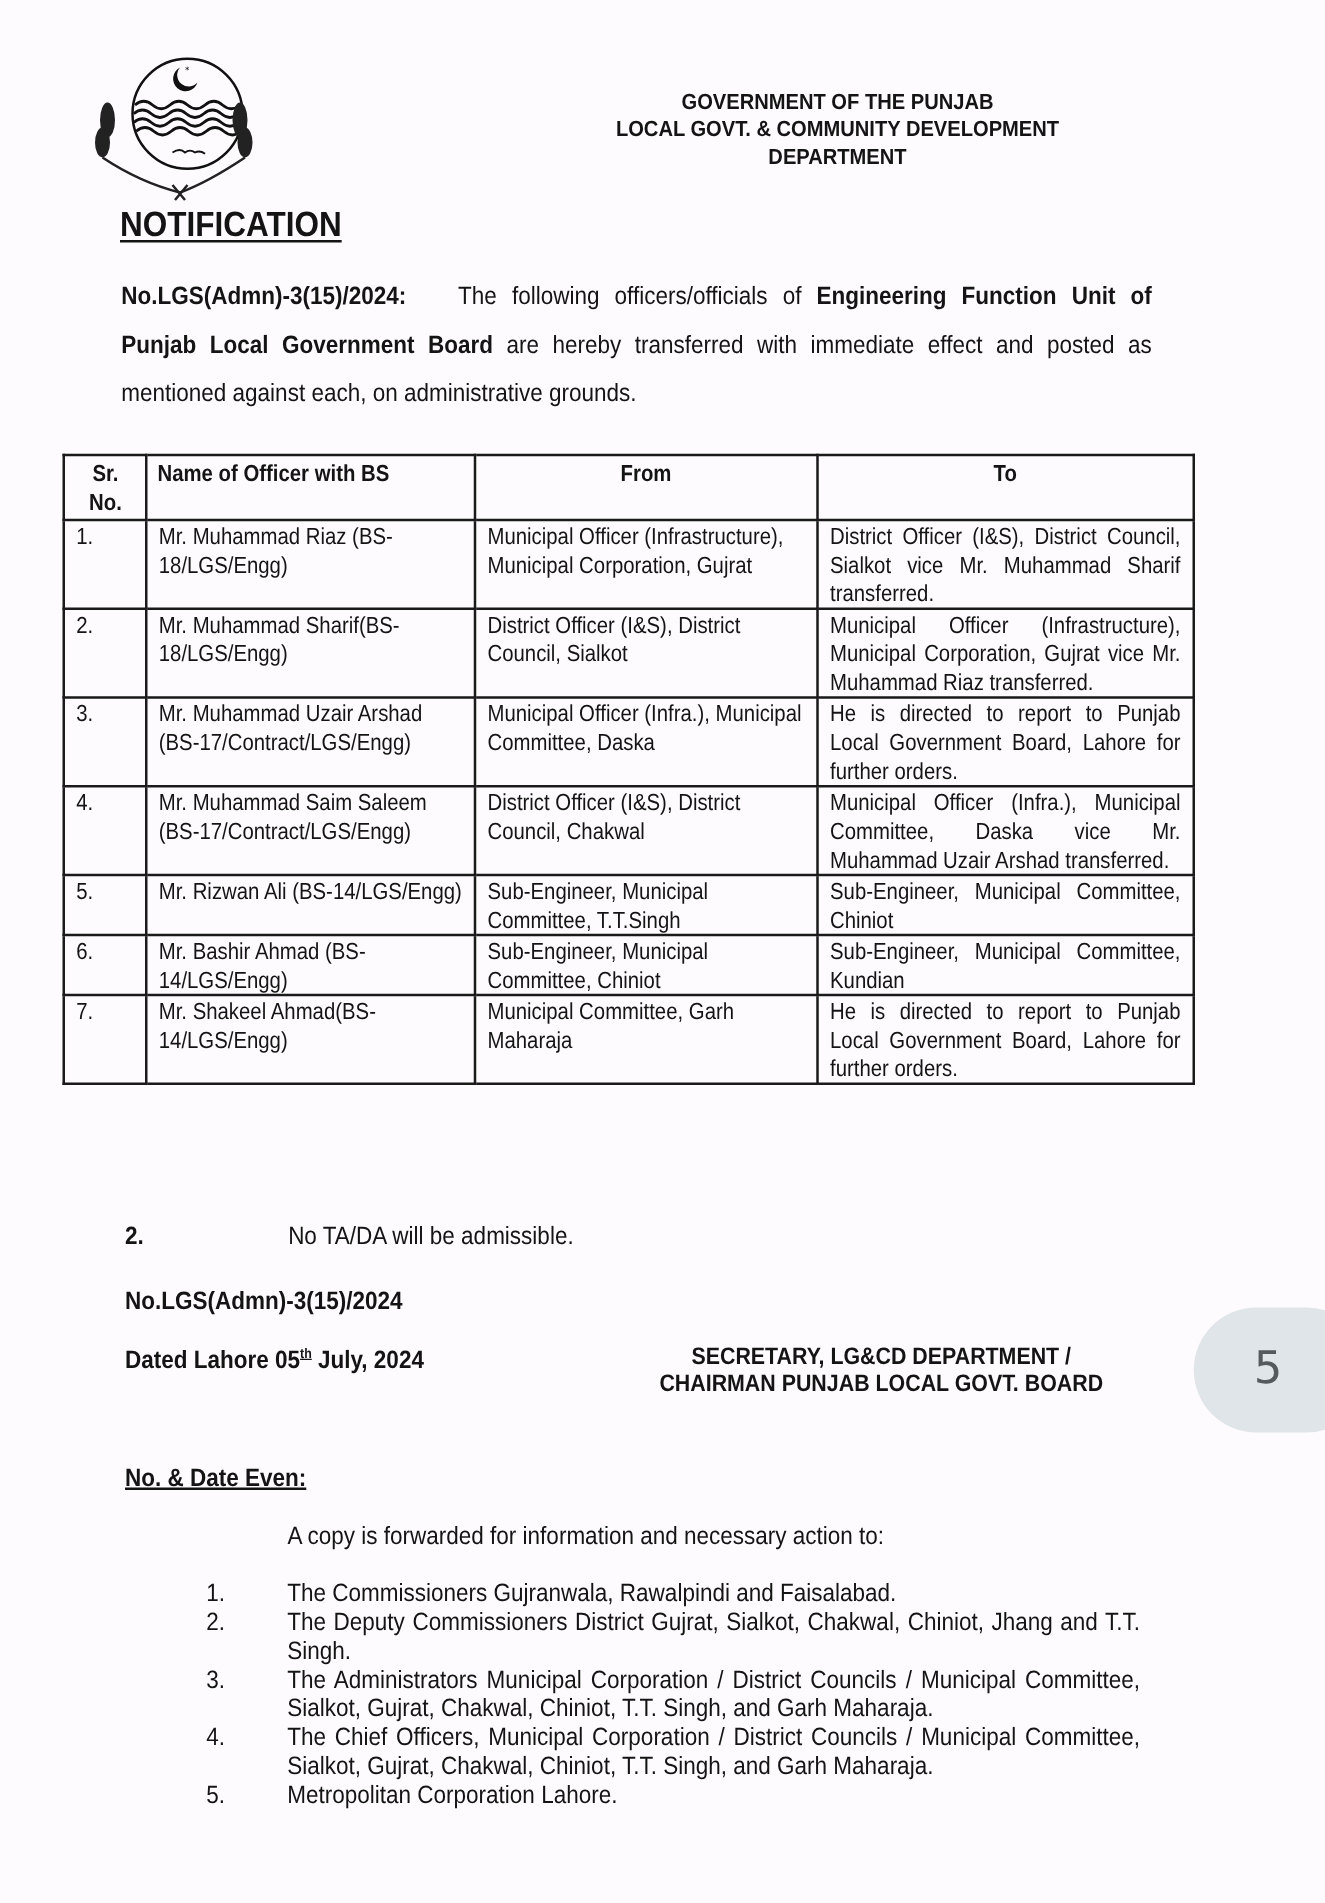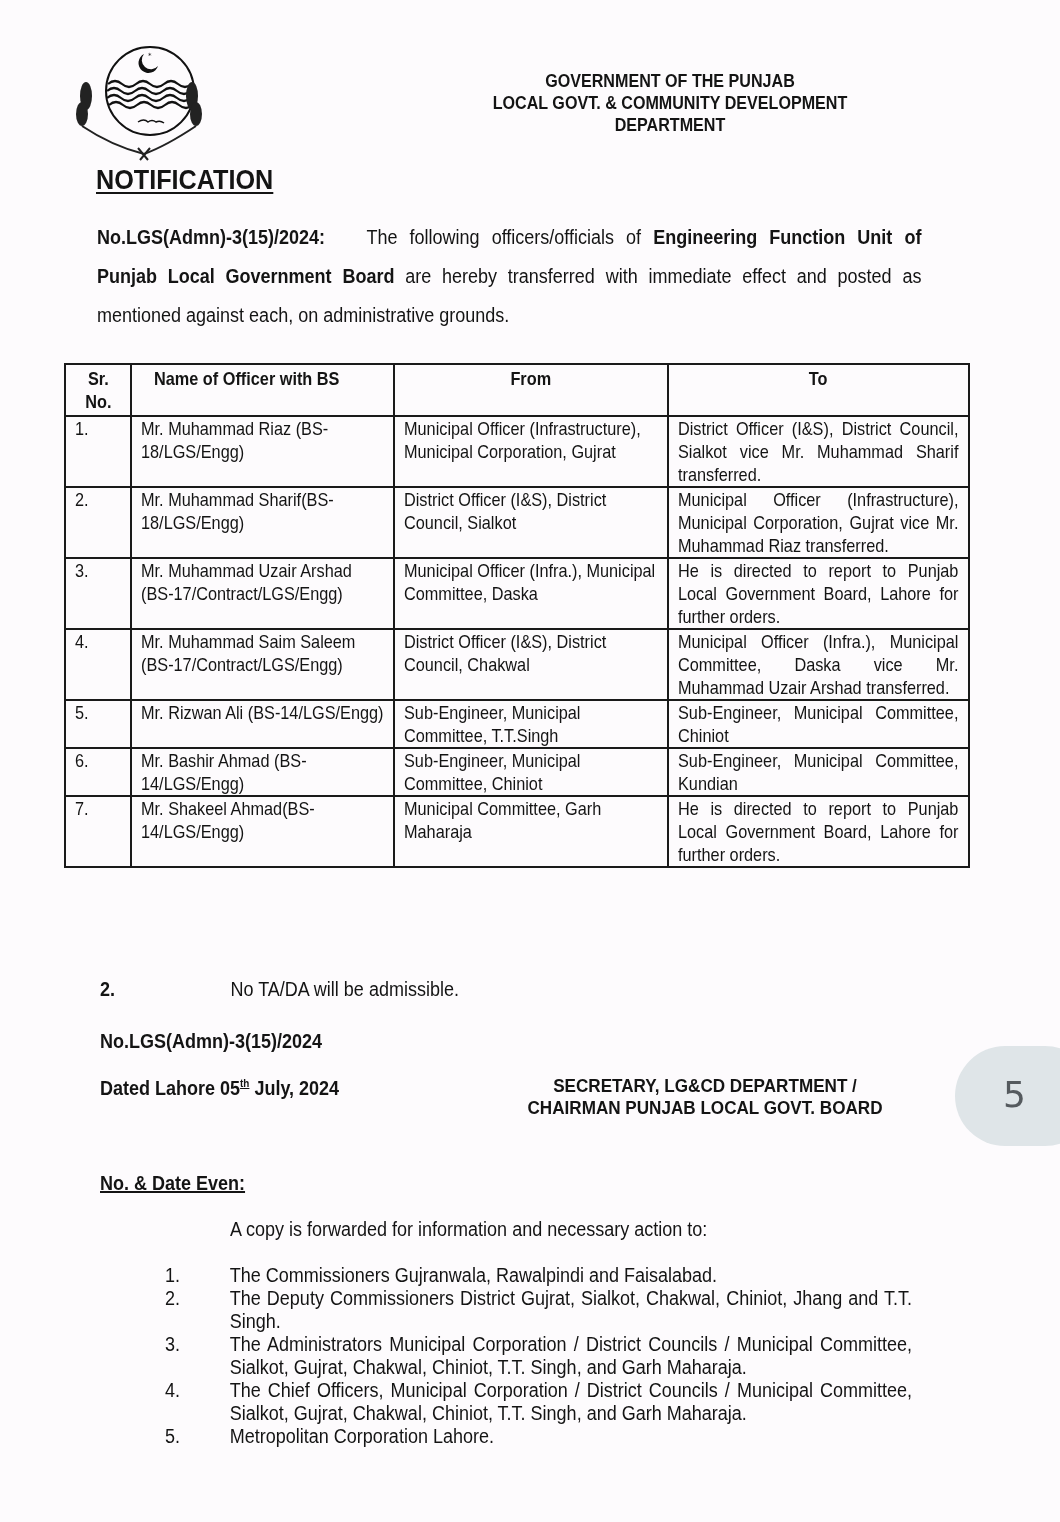--- a/index.html
+++ b/index.html
@@ -11,29 +11,29 @@
   }
   .abs { position: absolute; }
   .logo { left: 68px; top: 36px; width: 140px; height: 130px; }
   .header { left: 420px; top: 70px; width: 500px; text-align: center; font-weight: bold; font-size: 17.5px; line-height: 22px; transform: scaleX(0.92); transform-origin: center top; }
   .notif-title { left: 96px; top: 164px; font-weight: bold; font-size: 28px; text-decoration: underline; text-decoration-thickness: 2px; text-underline-offset: 3px; transform: scaleX(0.9); transform-origin: left top; }
   .intro { left: 97px; top: 218px; width: 825px; font-size: 20px; line-height: 39px; text-align: justify; transform: scaleX(0.9); transform-origin: left top; width: 916px; }
   .intro b { font-weight: bold; }
   .intro .ref { font-weight: bold; margin-right: 46px; }
 
   table.transfers {
-    position: absolute; left: 64px; top: 363px; width: 904px;
+    position: absolute; left: 50px; top: 363px; width: 904px;
     border-collapse: collapse; font-size: 18.5px; line-height: 23px;
     table-layout: fixed;
   }
   table.transfers td, table.transfers th {
     border: 2px solid #1a1a1a; vertical-align: top; padding: 0 8px 0 9px;
   }
   table.transfers th { font-weight: bold; text-align: center; padding-top: 2px; padding-bottom: 2px; }
-  table.transfers th.left { text-align: left; padding-left: 22px; }
+  table.transfers th.left { text-align: left; padding-left: 8px; }
   .cell-inner { transform: scaleX(0.88); transform-origin: left top; width: 113%; }
   .to .cell-inner { text-align: justify; text-align-last: left; }
 
   .para2 { left: 100px; top: 978px; font-size: 20px; transform: scaleX(0.9); transform-origin: left top; }
   .para2 .num { font-weight: bold; display: inline-block; width: 145px; }
   .ref2 { left: 100px; top: 1030px; font-size: 20px; font-weight: bold; transform: scaleX(0.9); transform-origin: left top; }
   .dated { left: 100px; top: 1077px; font-size: 20px; font-weight: bold; transform: scaleX(0.9); transform-origin: left top; }
   .dated sup { font-size: 11px; text-decoration: underline; }
   .sign { left: 480px; top: 1075px; width: 450px; text-align: center; font-size: 19px; font-weight: bold; line-height: 22px; transform: scaleX(0.9); transform-origin: center top; }
   .page-badge { left: 955px; top: 1046px; width: 140px; height: 100px; background: #dfe5e8; border-radius: 50px; }

